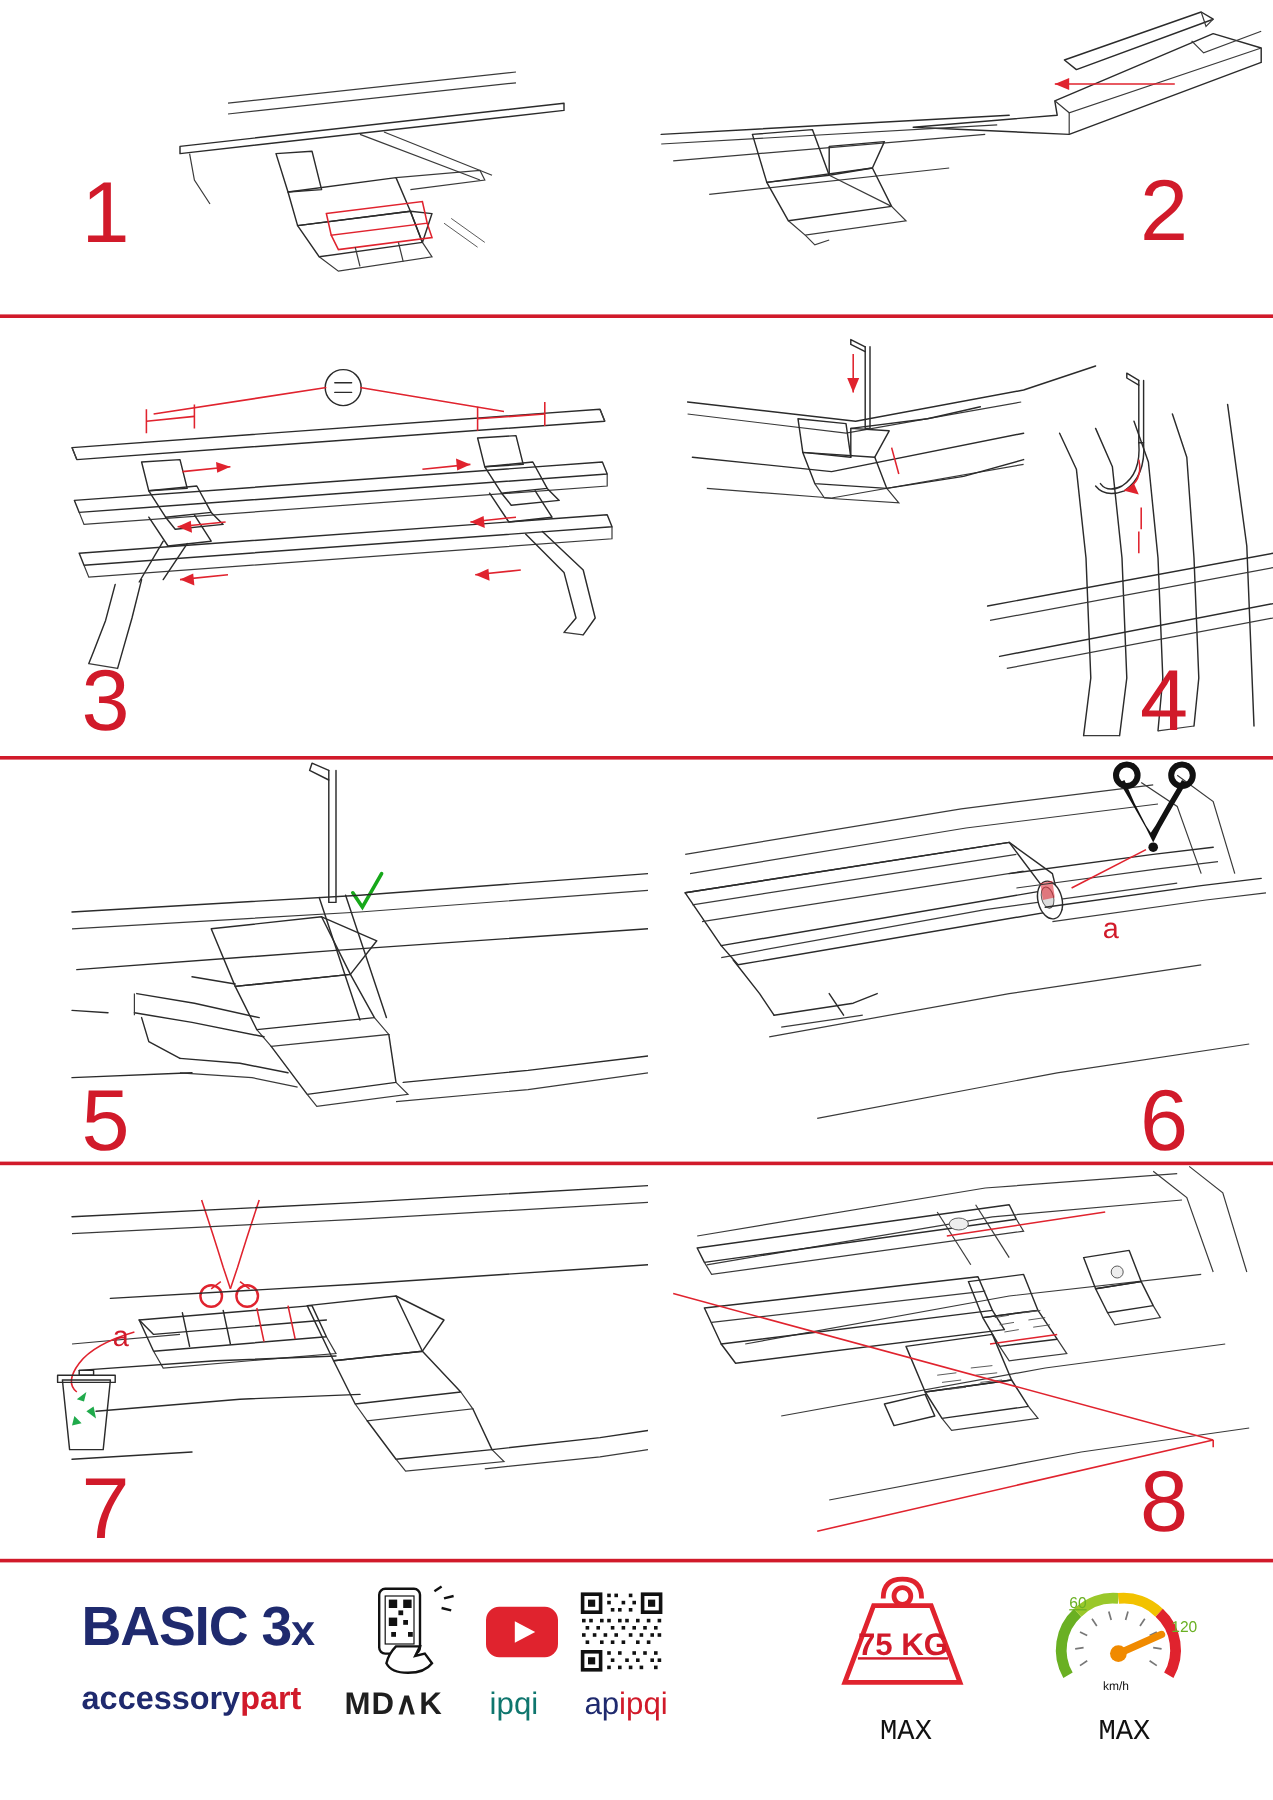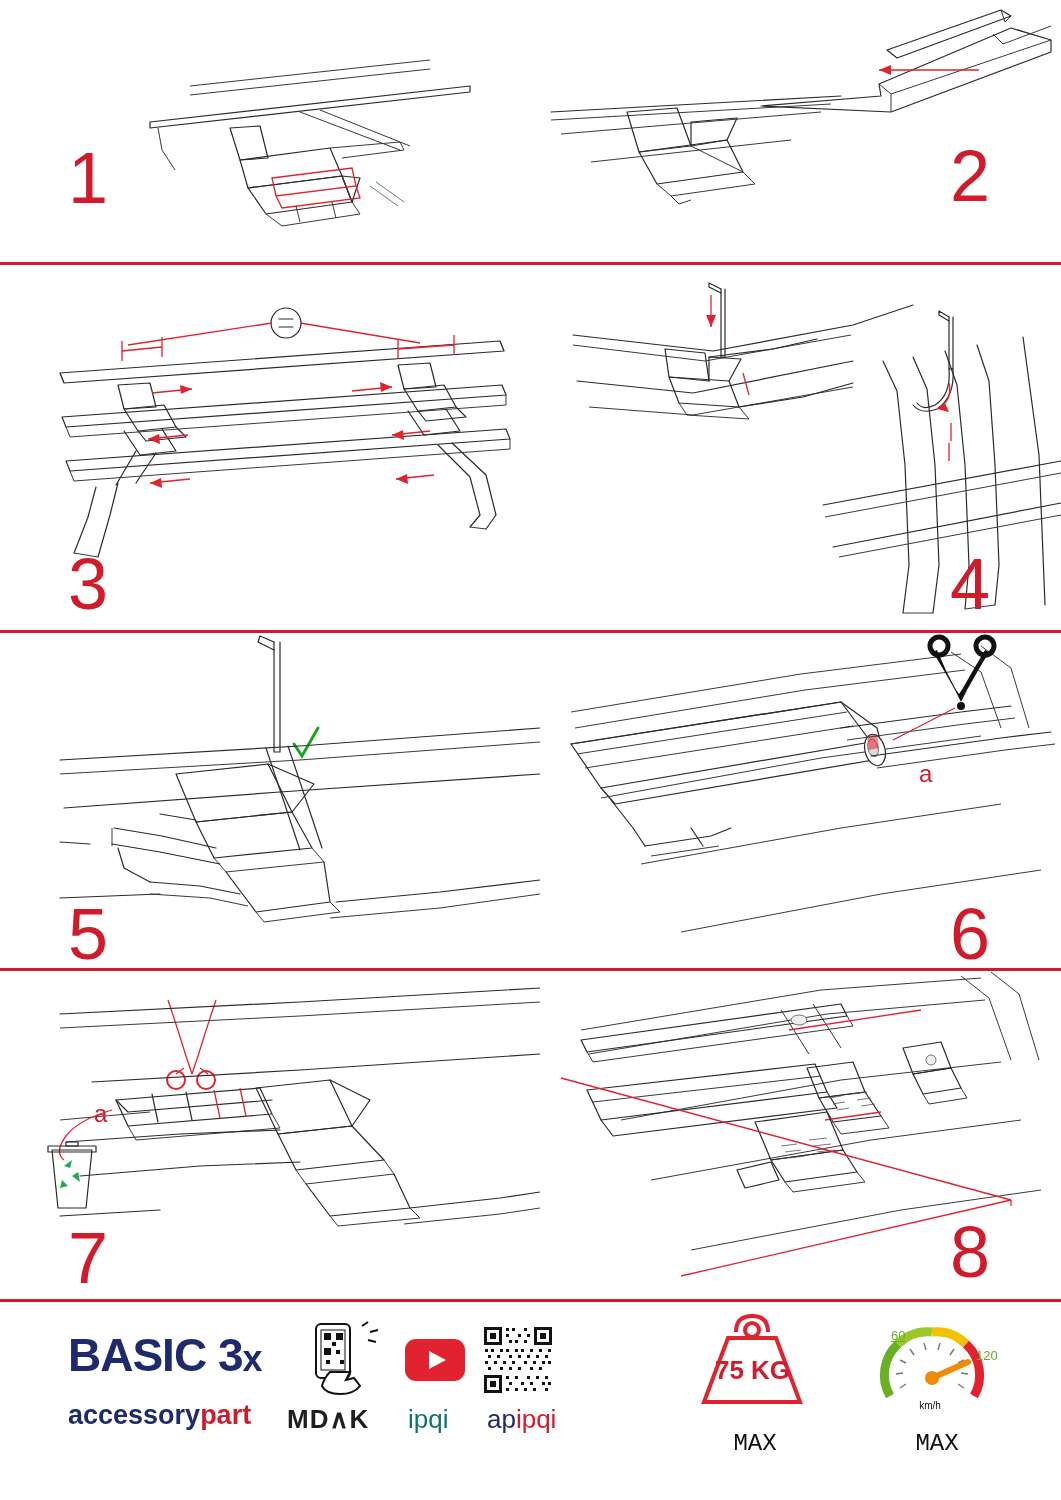--- a/index.html
+++ b/index.html
@@ -64,21 +64,21 @@
     font-size: 26px; color: #1f2a6e;
   }
   .logo-apline .line { color: #d11a2a; }
 
   .max-label {
     position: absolute; font-size: 24px; color: #111;
     font-family: Liberation Mono, monospace;
   }
   .weight-text {
     position: absolute; left: 700px; top: 55px; width: 105px;
-    text-align: center; color: #d11a2a; font-size: 26px; font-weight: bold;
+    text-align: center; color: #d11a2a; font-size: 26px; font-weight: bold; text-decoration: underline;
   }
   .kmh-text {
     position: absolute; left: 880px; top: 100px; width: 100px;
     text-align: center; color: #111; font-size: 10px;
   }
   .gauge-60 { position: absolute; left: 891px; top: 28px; font-size: 13px; color: #6ab023; text-decoration: underline; }
   .gauge-120 { position: absolute; left: 976px; top: 48px; font-size: 13px; color: #6ab023; text-align: right; }
 </style>
 </head>
 <body>

